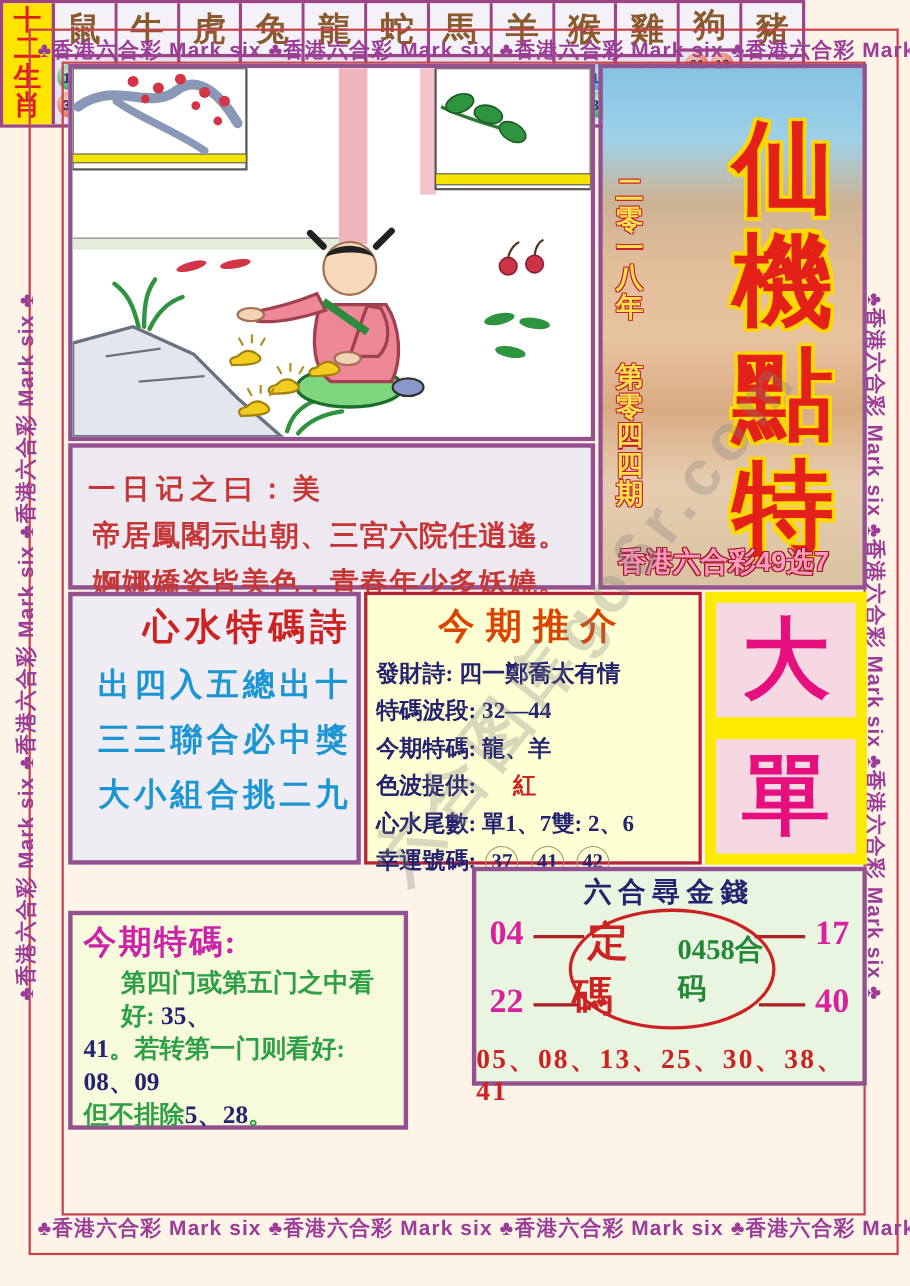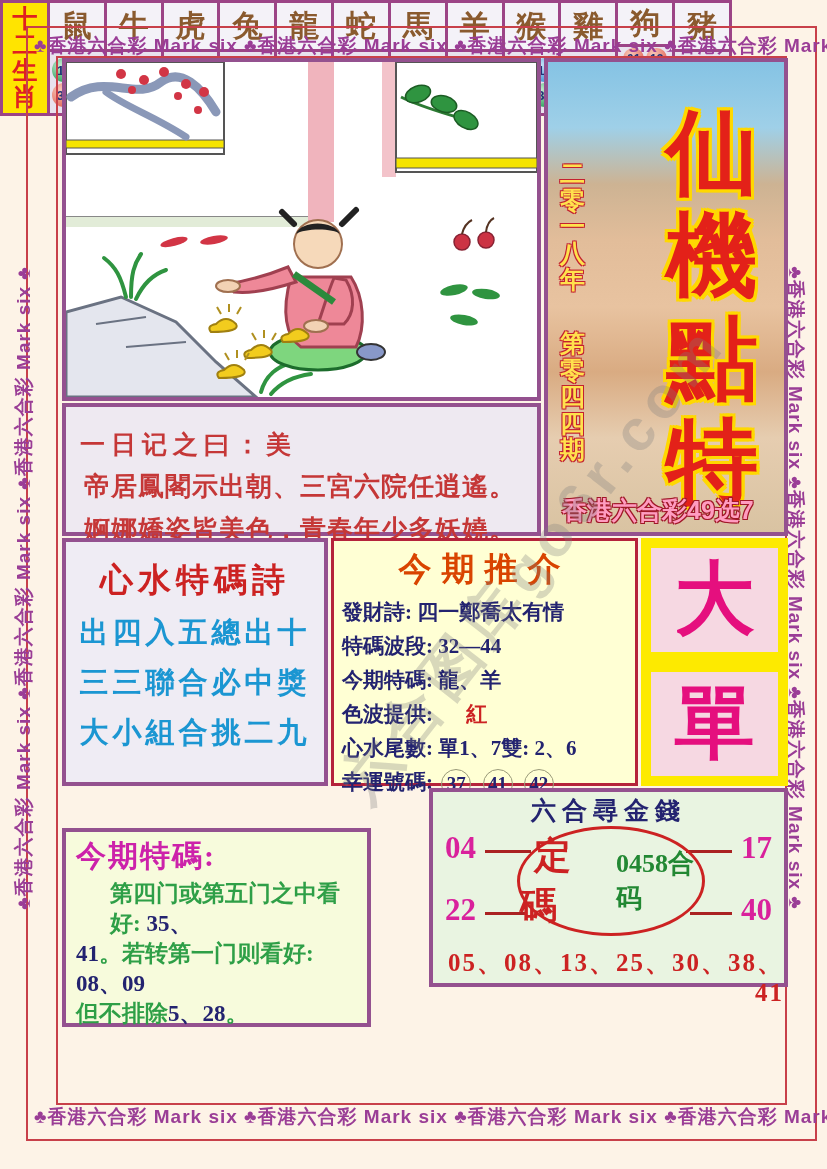--- a/index.html
+++ b/index.html
@@ -42,21 +42,21 @@
   .t-main span{line-height:1.12;}
   .t-sub{position:absolute;left:14px;top:432px;color:#ff9cc0;font-size:25px;font-weight:bold;white-space:nowrap;
       text-shadow:-1px -1px 0 #a01828,1px -1px 0 #a01828,-1px 1px 0 #a01828,1px 1px 0 #a01828;}
 
   
   .poem{padding:17px 14px;color:#c53737;font-weight:bold;font-family:"Liberation Serif","DejaVu Serif",serif;}
   .poem .l0{font-size:25px;letter-spacing:6px;margin:4px 0 6px 0;}
   .poem .l{font-size:26px;letter-spacing:1px;margin:8px 4px;}
 
   
-  .heart{padding:12px 4px;text-align:center;}
+  .heart{padding:2px 4px;text-align:right;}
   .heart .ttl{color:#cc2222;font-size:33px;font-weight:bold;letter-spacing:5px;margin:4px 0 8px 0;font-family:"Liberation Serif","DejaVu Serif",serif;}
   .heart .hl{color:#1b96d2;font-size:29px;font-weight:bold;letter-spacing:4px;margin:10px 0;font-family:"Liberation Serif","DejaVu Serif",serif;}
 
   
   .tuijie{padding:4px 8px;}
   .tuijie .ttl{color:#d94400;font-size:33px;font-weight:bold;text-align:center;letter-spacing:10px;margin:2px 0 4px 0;font-family:"Liberation Serif","DejaVu Serif",serif;}
   .trow{color:#232370;font-size:21px;font-weight:bold;margin:6px 0;white-space:nowrap;font-family:"Liberation Serif","DejaVu Serif",serif;}
   .trow .red{color:#cc2222;margin-left:28px;}
   .circ{display:inline-block;width:28px;height:28px;line-height:28px;border:1px solid #9a9a7a;border-radius:50%;
         text-align:center;font-size:19px;margin:0 3px;vertical-align:middle;}
@@ -80,21 +80,21 @@
   .xjq .ell{position:absolute;left:84px;top:32px;width:182px;height:104px;border:3px solid #cc2222;border-radius:50%;
        display:flex;align-items:center;justify-content:center;}
   .xjq .dm{color:#cc2222;font-size:37px;font-weight:bold;letter-spacing:14px;text-indent:14px;}
   .xjq .hm{color:#228833;font-size:26px;font-weight:bold;}
   .xjq .corner{position:absolute;color:#d9219c;font-size:31px;font-weight:bold;}
   .xjq .c-tl{left:12px;top:36px;} .xjq .c-tr{right:12px;top:36px;}
   .xjq .c-bl{left:12px;top:98px;} .xjq .c-br{right:12px;top:98px;}
   .xjq .line{position:absolute;height:3px;background:#aa2222;}
   .xjq .ln-tl{left:52px;top:56px;width:46px;} .xjq .ln-tr{right:52px;top:56px;width:46px;}
   .xjq .ln-bl{left:52px;top:118px;width:42px;} .xjq .ln-br{right:52px;top:118px;width:42px;}
-  .xjq .btm{position:absolute;left:0;right:0;top:152px;text-align:right;color:#cc2222;font-size:25px;font-weight:bold;letter-spacing:2px;}
+  .xjq .btm{position:absolute;left:0;right:0;top:152px;text-align:left;color:#cc2222;font-size:25px;font-weight:bold;letter-spacing:2px;}
 
   
   .zlabel{width:44px;background:#ffe400;display:flex;flex-direction:column;align-items:center;justify-content:center;border-right:3px solid #9c4486;}
   .zlabel span{color:#e02020;font-size:25px;font-weight:bold;line-height:1.04;font-family:"Liberation Serif","DejaVu Serif",serif;}
   .zcell{flex:1;display:flex;flex-direction:column;border-right:3px solid #9c4486;}
   .zcell:last-child{border-right:none;}
   .zanimal{height:46px;background:#f4f2f8;display:flex;align-items:center;justify-content:center;border-bottom:3px solid #9c4486;}
   .zanimal span{font-size:30px;font-weight:bold;color:#8a5a2e;font-family:"Liberation Serif","DejaVu Serif",serif;}
   .zballs{flex:1;display:flex;flex-wrap:wrap;align-items:center;justify-content:center;align-content:center;gap:1px 2px;padding:1px;}
   .ball{width:24px;height:24px;border-radius:50%;display:flex;align-items:center;justify-content:center;

